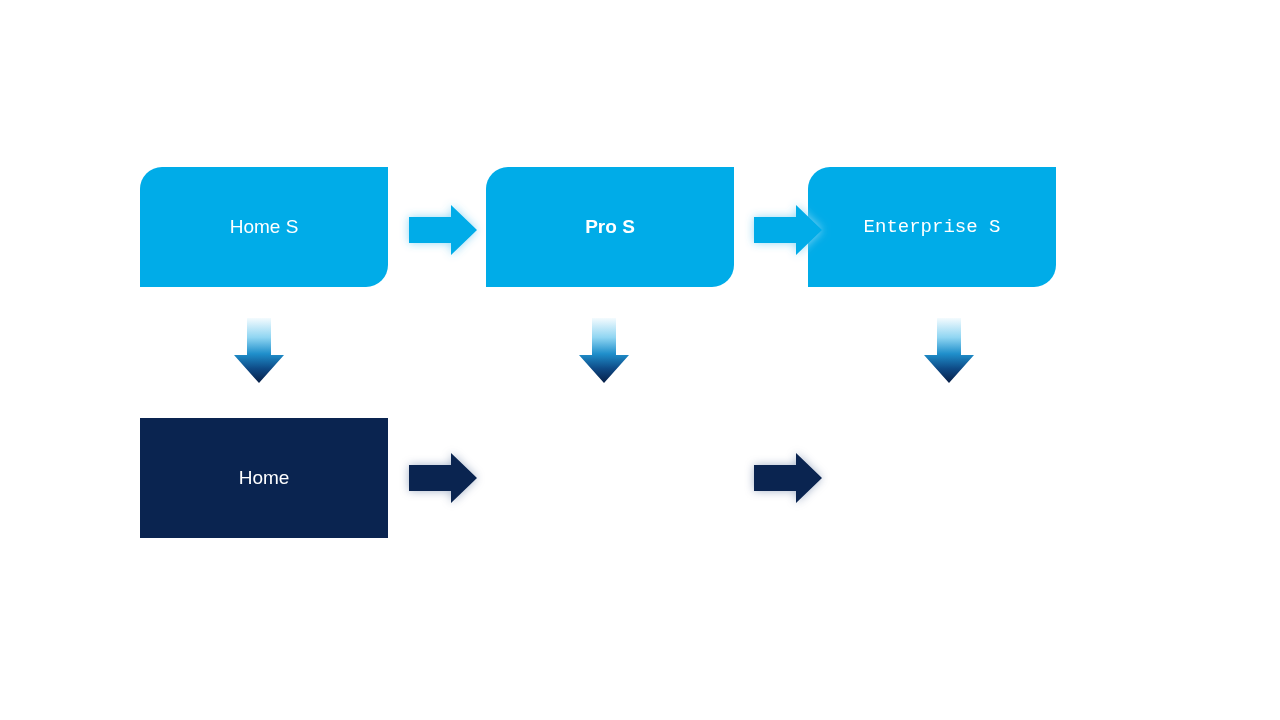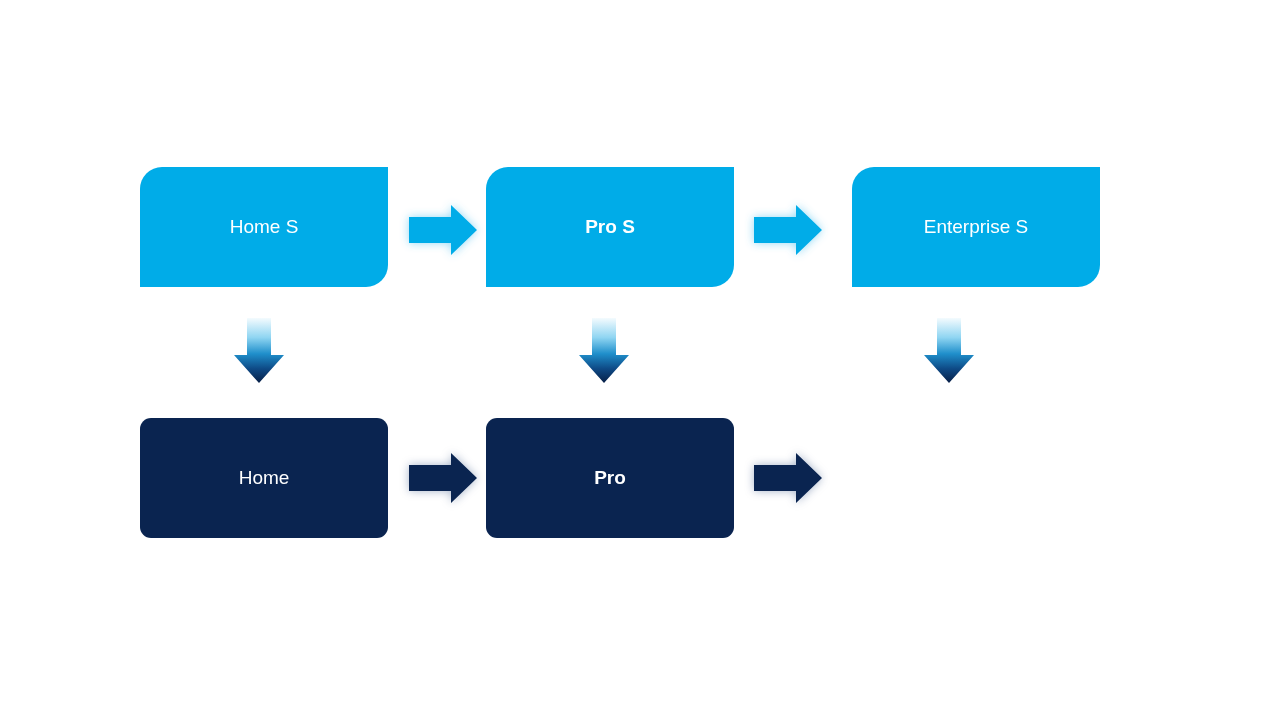--- a/index.html
+++ b/index.html
@@ -15,34 +15,33 @@
     position: absolute;
     width: 248px;
     height: 120px;
     display: flex;
     align-items: center;
     justify-content: center;
     color: var(--text, #ffffff);
     font-size: 19px;
     line-height: 1.2;
     text-align: center;
-    border-radius: 11px;
   }
   .node.top {
     top: 167px;
     background: var(--light-blue, #00ACE8);
     border-radius: 22px 0 22px 0;
   }
   .node.bottom {
     top: 418px;
     background: var(--navy, #0A2450);
   }
   .c1 { left: 140px; }
   .c2 { left: 486px; font-weight: bold; }
-  .c3 { left: 852px; }
+  .c3 { left: 808px; font-family: Liberation Mono, monospace; }
 
   .arrow { position: absolute; display: block; }
   .r-arrow { width: 68px; height: 50px; }
   .r-top { top: 205px; filter: drop-shadow(0 0 5px rgba(140, 214, 244, 0.95)); }
   .r-bot { top: 453px; filter: drop-shadow(0 0 5px rgba(150, 166, 192, 0.85)); }
   .g1 { left: 409px; }
   .g2 { left: 754px; }
 
   .d-arrow { width: 50px; height: 65px; top: 318px; }
   .d1 { left: 234px; }
@@ -91,23 +90,20 @@
   <svg class="arrow d-arrow d2" viewBox="0 0 50 65" aria-hidden="true">
     <polygon points="13,0 37,0 37,37 50,37 25,65 0,37 13,37" fill="url(#downGrad)"></polygon>
   </svg>
   <svg class="arrow d-arrow d3" viewBox="0 0 50 65" aria-hidden="true">
     <polygon points="13,0 37,0 37,37 50,37 25,65 0,37 13,37" fill="url(#downGrad)"></polygon>
   </svg>
 
   <div class="node bottom c1">
     <span>Home</span>
   </div>
-  <div class="node bottom c2">
-    <span>Pro</span>
-  </div>
 
   <svg class="arrow r-arrow r-bot g1" viewBox="0 0 68 50" aria-hidden="true">
     <polygon points="0,12 42,12 42,0 68,25 42,50 42,38 0,38" fill="var(--navy, #0A2450)"></polygon>
   </svg>
   <svg class="arrow r-arrow r-bot g2" viewBox="0 0 68 50" aria-hidden="true">
     <polygon points="0,12 42,12 42,0 68,25 42,50 42,38 0,38" fill="var(--navy, #0A2450)"></polygon>
   </svg>
 
 </div>
 

